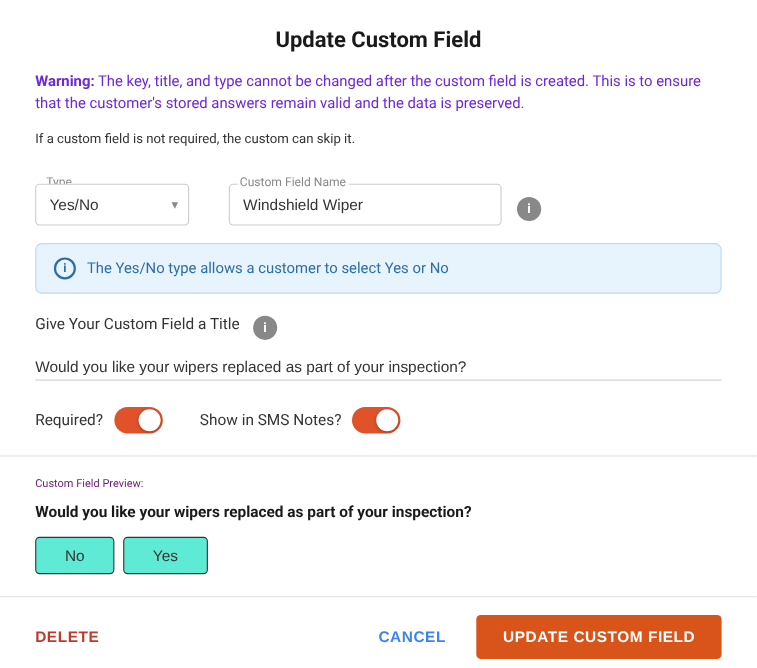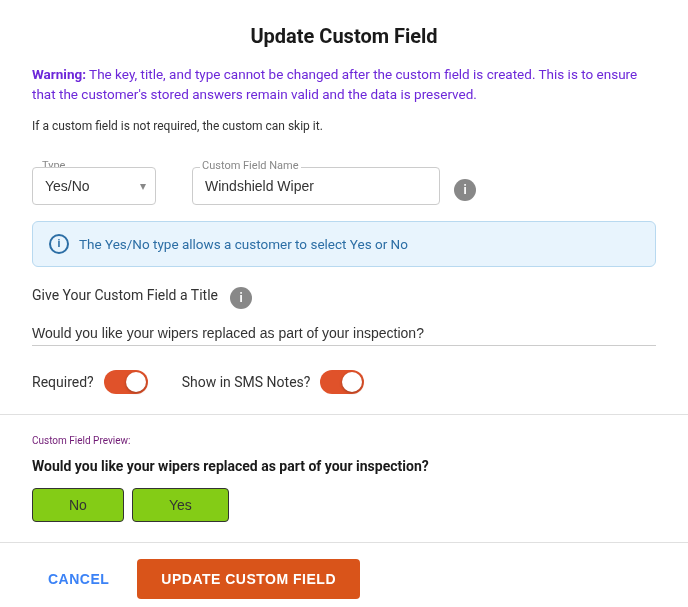--- a/index.html
+++ b/index.html
@@ -60,21 +60,21 @@
     .field-group input[type="text"] {
       border: 1px solid #ccc;
       border-radius: 4px;
       padding: 10px 12px;
       font-size: 14px;
       outline: none;
       color: #333;
       background: #fff;
     }
     .field-group select {
-      width: 124px;
+      width: 140px;
       appearance: none;
       -webkit-appearance: none;
       padding-right: 28px;
       background-image: none;
     }
     .select-wrapper {
       position: relative;
     }
     .select-wrapper::after {
       content: '▾';
@@ -201,23 +201,23 @@
       font-size: 14px;
       font-weight: 700;
       color: #1a1a1a;
       margin-bottom: 14px;
     }
     .yes-no-buttons {
       display: flex;
       gap: 8px;
     }
     .yn-btn {
-      padding: 8px 36px;
+      padding: 8px 26px;
       border: 1.5px solid #333;
-      background: #84cc16;
+      background: #5eead4;
       border-radius: 4px;
       font-size: 14px;
       cursor: pointer;
       color: #333;
     }
     .footer {
       display: flex;
       align-items: center;
       justify-content: space-between;
       padding: 16px 32px;
@@ -330,19 +330,20 @@
   <div class="preview-section">
     <div class="preview-label">Custom Field Preview:</div>
     <div class="preview-question">Would you like your wipers replaced as part of your inspection?</div>
     <div class="yes-no-buttons">
       <button class="yn-btn">No</button>
       <button class="yn-btn">Yes</button>
     </div>
   </div>
 
   <div class="footer">
+    <button class="delete-btn">DELETE</button>
     <div class="footer-right">
       <button class="cancel-btn">CANCEL</button>
       <button class="update-btn">UPDATE CUSTOM FIELD</button>
     </div>
   </div>
 
 </div>
 
 </body></html>

